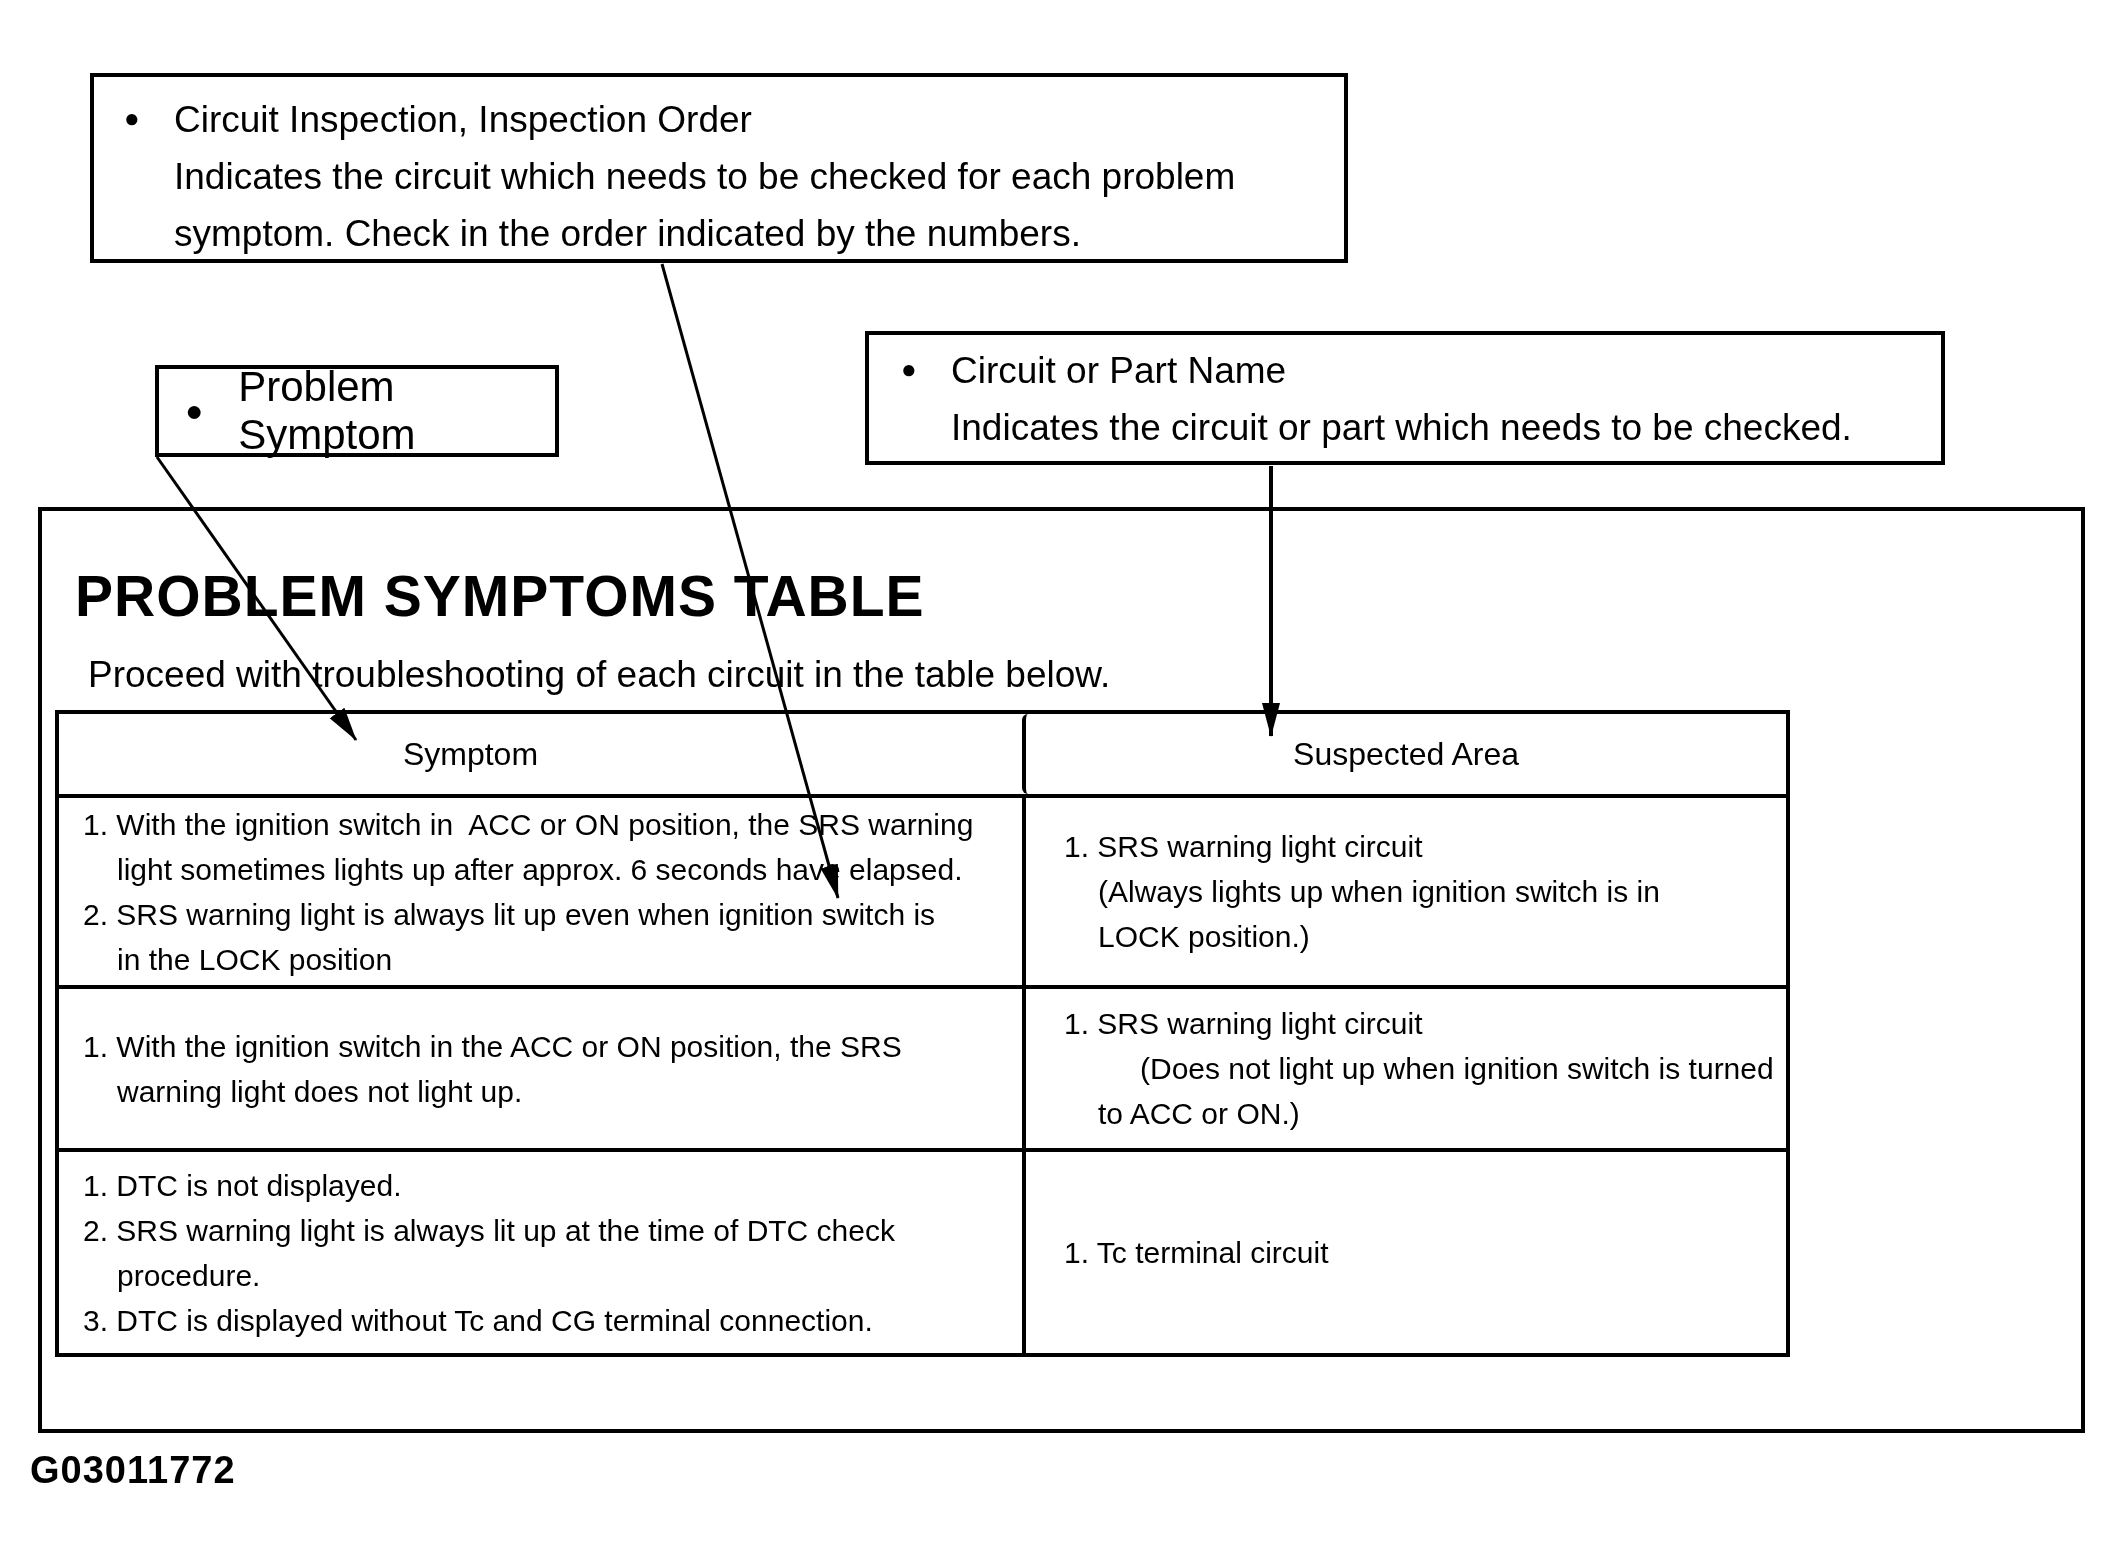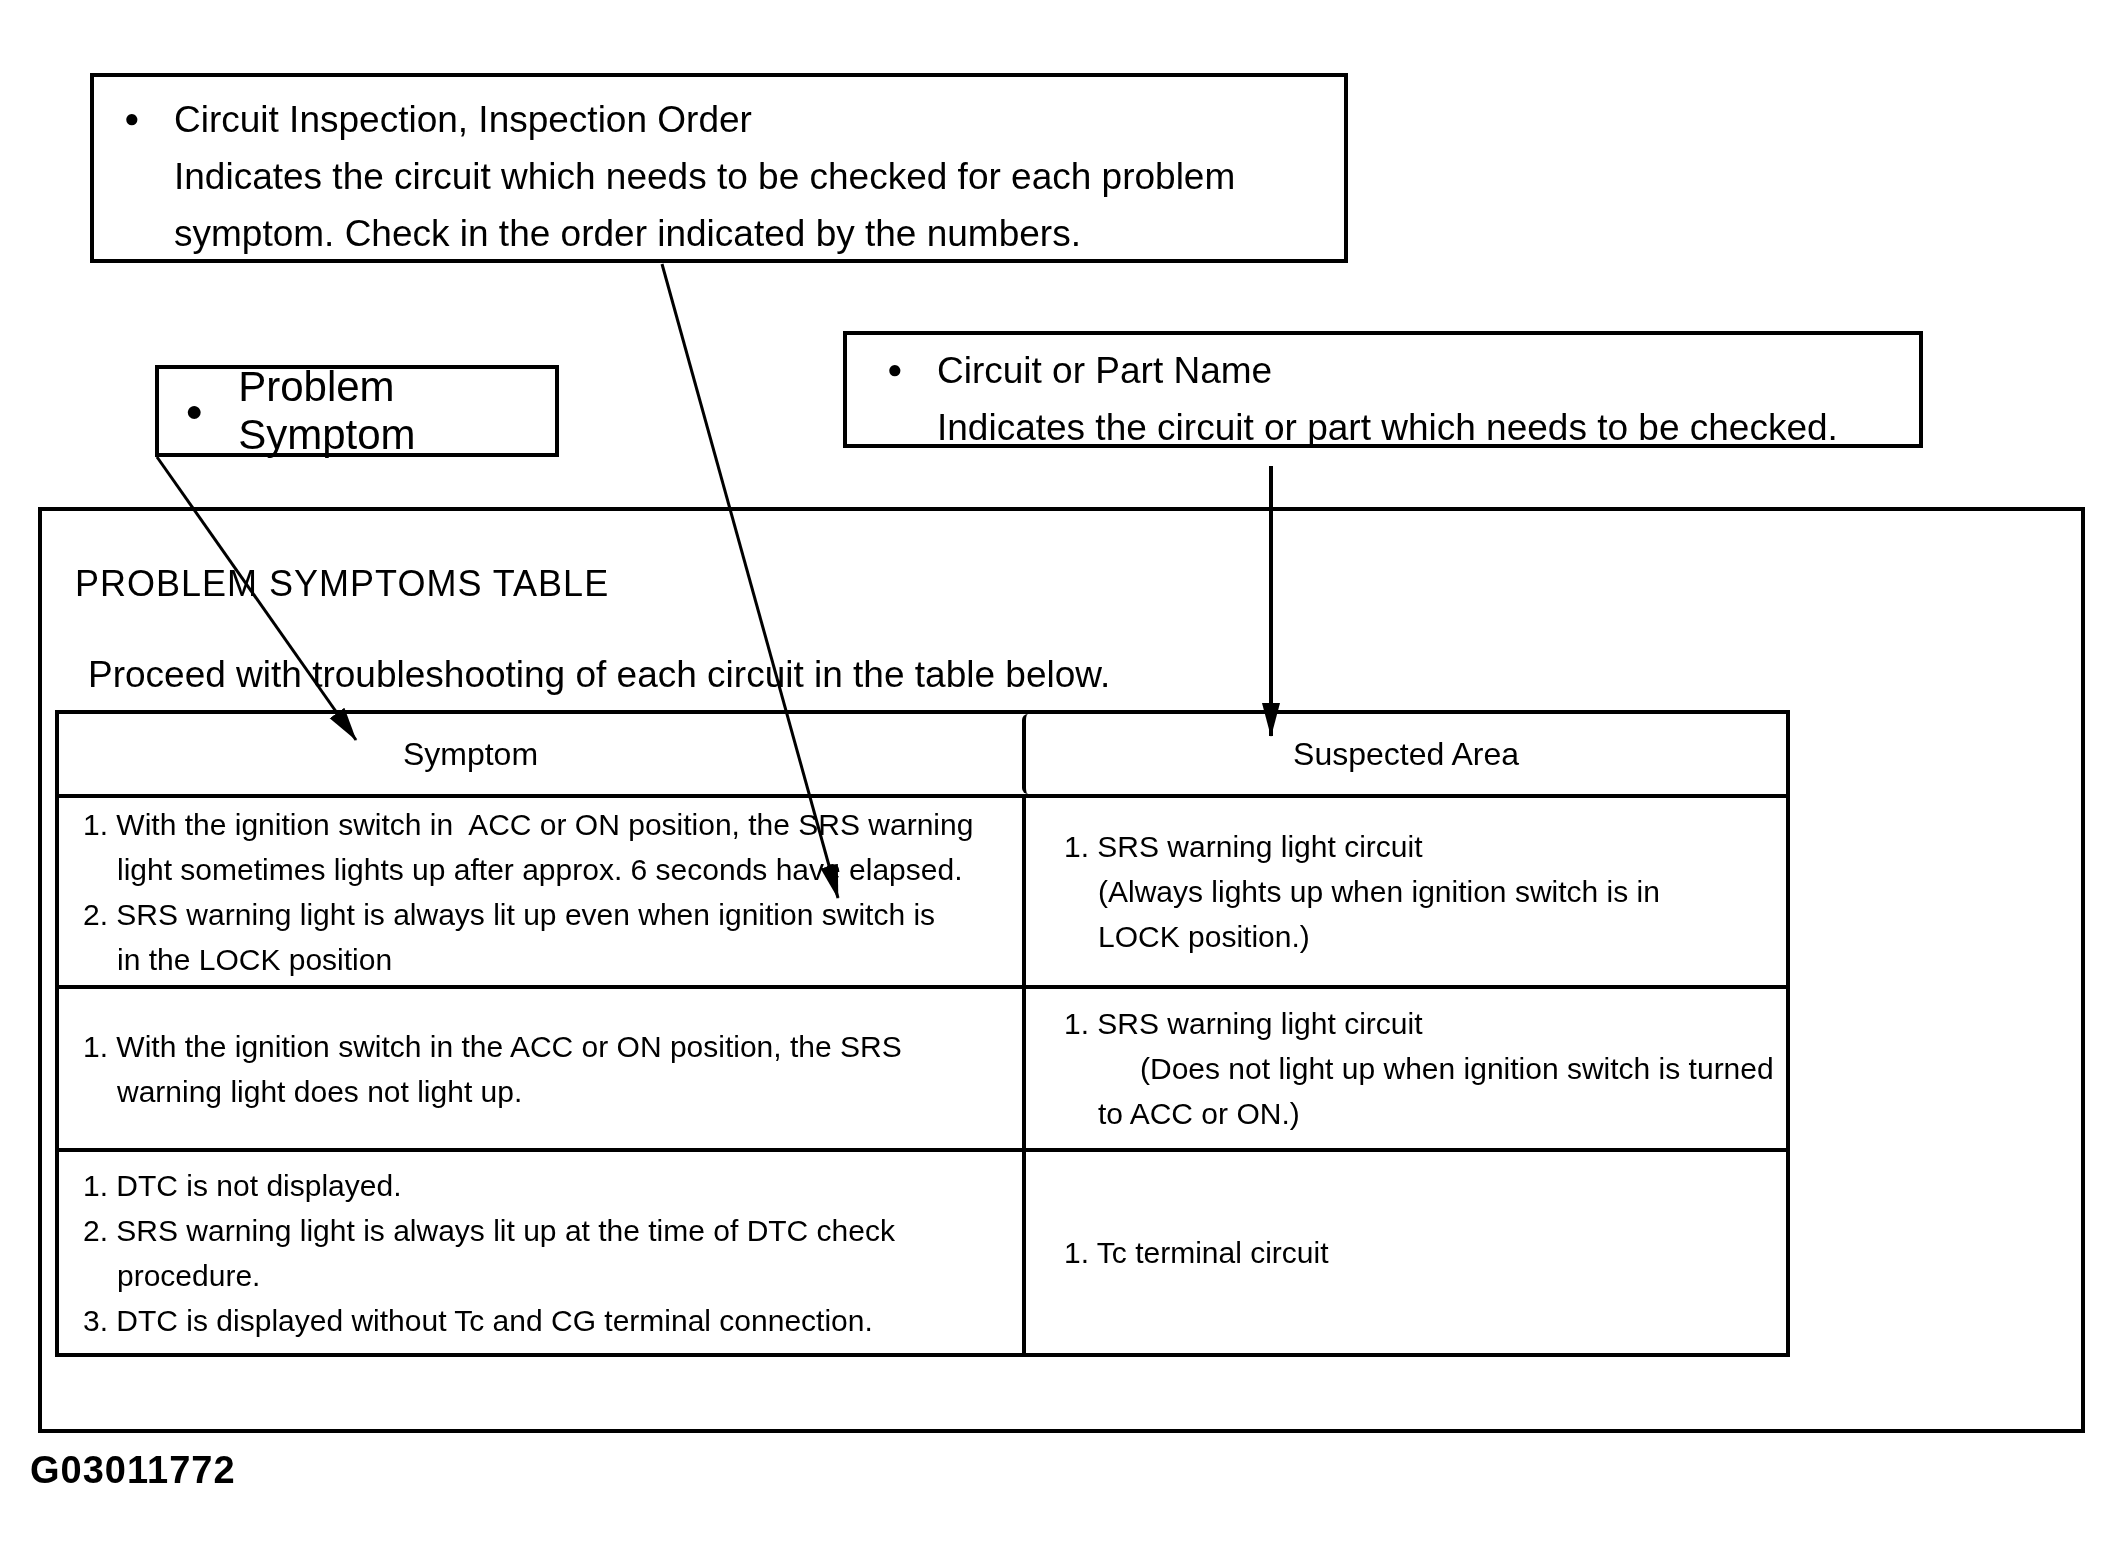--- a/index.html
+++ b/index.html
@@ -7,33 +7,33 @@
     position:relative; width:2124px; height:1554px;
     background:#ffffff; color:#000;
     font-family:"Liberation Sans", sans-serif;
     overflow:hidden;
   }
   .callout {
     position:absolute; background:#ffffff;
     border:4px solid #000; box-sizing:border-box;
   }
   #box-inspection { left:90px; top:73px; width:1258px; height:190px; padding:13px 0 0 30px; font-size:37px; }
-  #box-circuit    { left:843px; top:331px; width:1080px; height:117px; padding:6px 0 0 40px; font-size:37px; }
+  #box-circuit    { left:865px; top:331px; width:1080px; height:134px; padding:6px 0 0 32px; font-size:37px; }
   #box-symptom    { left:155px; top:365px; width:404px; height:92px; font-size:42px;
                     display:flex; align-items:center; padding-left:26px; }
   .c-line { line-height:57px; white-space:pre; }
   .bullet-cell { display:inline-block; width:50px; font-size:26px; vertical-align:5px; }
   #box-symptom .bullet-cell { width:58px; font-size:30px; vertical-align:6px; }
   .cont { padding-left:50px; }
 
   #main-box {
     position:absolute; left:38px; top:507px; width:2047px; height:926px;
     border:4px solid #000; box-sizing:border-box; background:#ffffff;
   }
-  #main-title { position:absolute; left:75px; top:563px; font-size:36px; font-weight:normal; letter-spacing:1px; white-space:pre; }
+  #main-title { position:absolute; left:75px; top:563px; font-size:57px; font-weight:bold; letter-spacing:1px; white-space:pre; }
   #main-subtitle { position:absolute; left:88px; top:654px; font-size:37px; white-space:pre; }
 
   #tbl {
     position:absolute; left:55px; top:710px; width:1735px; height:647px;
     border:4px solid #000; box-sizing:border-box; background:#ffffff;
     display:grid; grid-template-columns:963px 764px; grid-template-rows:80px 191px 163px 205px;
   }
   .cell { box-sizing:border-box; display:flex; flex-direction:column; justify-content:center; font-size:30px; overflow:hidden; }
   .col2 { border-left:4px solid #000; }
   .bt   { border-top:4px solid #000; }

